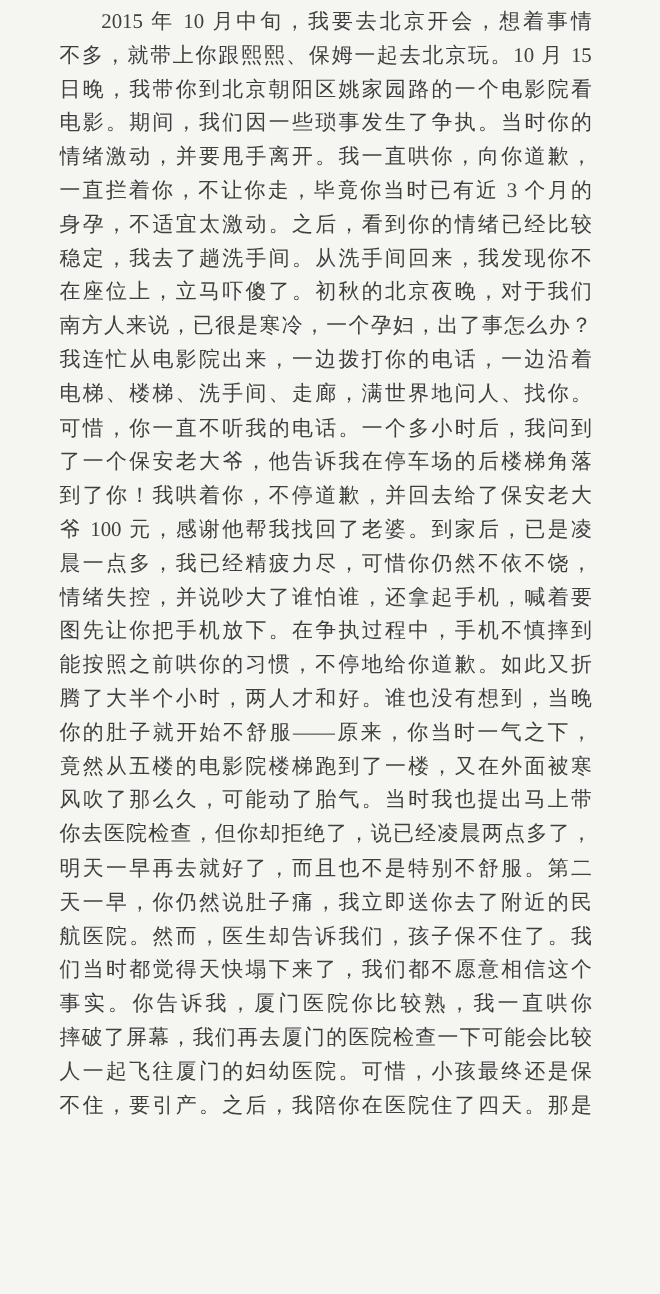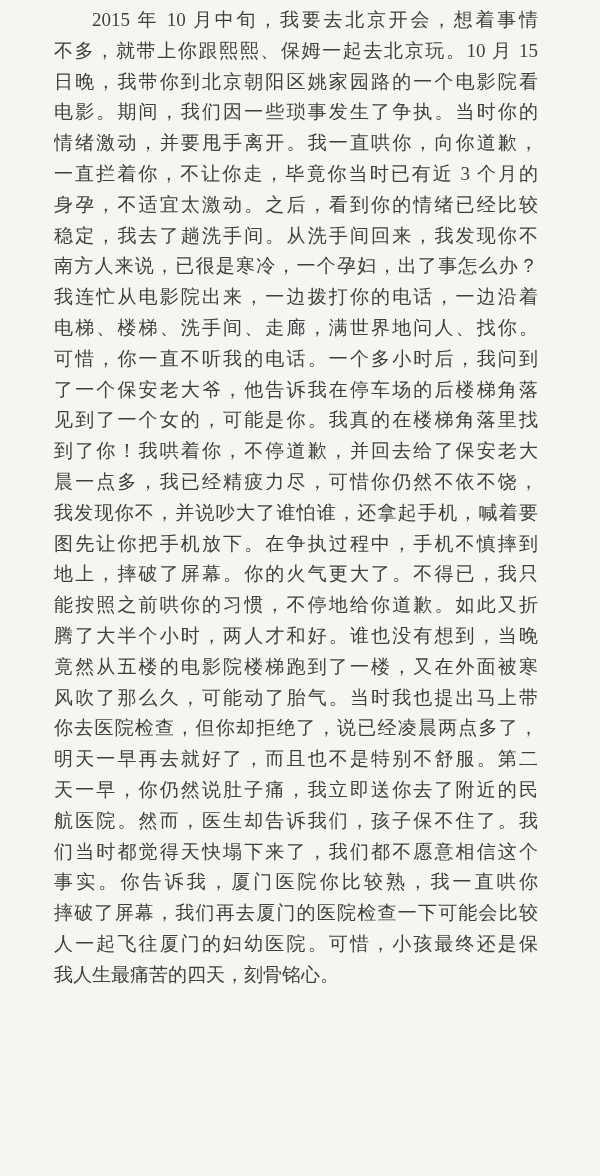--- a/index.html
+++ b/index.html
@@ -49,38 +49,39 @@
 <div class="page">
   <div class="doc">
       <div class="line indent">2015 年 10 月中旬，我要去北京开会，想着事情</div>
       <div class="line">不多，就带上你跟熙熙、保姆一起去北京玩。10 月 15</div>
       <div class="line">日晚，我带你到北京朝阳区姚家园路的一个电影院看</div>
       <div class="line">电影。期间，我们因一些琐事发生了争执。当时你的</div>
       <div class="line">情绪激动，并要甩手离开。我一直哄你，向你道歉，</div>
       <div class="line">一直拦着你，不让你走，毕竟你当时已有近 3 个月的</div>
       <div class="line">身孕，不适宜太激动。之后，看到你的情绪已经比较</div>
       <div class="line">稳定，我去了趟洗手间。从洗手间回来，我发现你不</div>
+      <div class="line">在座位上，立马吓傻了。初秋的北京夜晚，对于我们</div>
       <div class="line">南方人来说，已很是寒冷，一个孕妇，出了事怎么办？</div>
       <div class="line">我连忙从电影院出来，一边拨打你的电话，一边沿着</div>
       <div class="line">电梯、楼梯、洗手间、走廊，满世界地问人、找你。</div>
       <div class="line">可惜，你一直不听我的电话。一个多小时后，我问到</div>
       <div class="line">了一个保安老大爷，他告诉我在停车场的后楼梯角落</div>
-      <div class="line">见到了一个女的，可能是你。我真的在楼梯角落里找</div>
       <div class="line">到了你！我哄着你，不停道歉，并回去给了保安老大</div>
+      <div class="line">爷 100 元，感谢他帮我找回了老婆。到家后，已是凌</div>
       <div class="line">晨一点多，我已经精疲力尽，可惜你仍然不依不饶，</div>
-      <div class="line">我发现你不，并说吵大了谁怕谁，还拿起手机，喊着要</div>
+      <div class="line">情绪失控，并说吵大了谁怕谁，还拿起手机，喊着要</div>
       <div class="line">图先让你把手机放下。在争执过程中，手机不慎摔到</div>
-      <div class="line">地上，摔破了屏幕。你的火气更大了。不得已，我只</div>
       <div class="line">能按照之前哄你的习惯，不停地给你道歉。如此又折</div>
       <div class="line">腾了大半个小时，两人才和好。谁也没有想到，当晚</div>
+      <div class="line">你的肚子就开始不舒服——原来，你当时一气之下，</div>
       <div class="line">竟然从五楼的电影院楼梯跑到了一楼，又在外面被寒</div>
       <div class="line">风吹了那么久，可能动了胎气。当时我也提出马上带</div>
       <div class="line">你去医院检查，但你却拒绝了，说已经凌晨两点多了，</div>
       <div class="line">明天一早再去就好了，而且也不是特别不舒服。第二</div>
       <div class="line">天一早，你仍然说肚子痛，我立即送你去了附近的民</div>
       <div class="line">航医院。然而，医生却告诉我们，孩子保不住了。我</div>
       <div class="line">们当时都觉得天快塌下来了，我们都不愿意相信这个</div>
       <div class="line">事实。你告诉我，厦门医院你比较熟，我一直哄你</div>
       <div class="line">摔破了屏幕，我们再去厦门的医院检查一下可能会比较</div>
       <div class="line">人一起飞往厦门的妇幼医院。可惜，小孩最终还是保</div>
-      <div class="line no-stretch">我人生最痛苦的四天，刻骨铭心。</div>
+      <div class="line">不住，要引产。之后，我陪你在医院住了四天。那是</div>
     </div>
 </div>
 
 </body></html>

